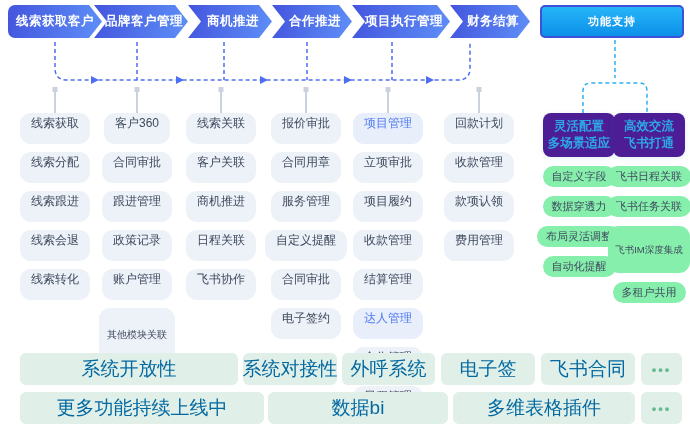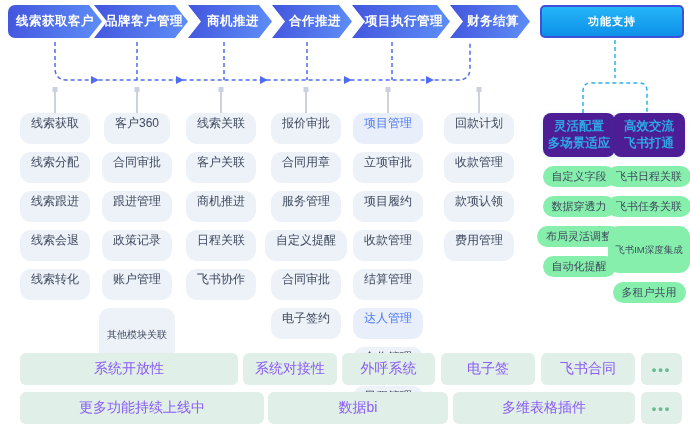--- a/index.html
+++ b/index.html
@@ -47,21 +47,21 @@
   }
   .spill{
     height:21px;line-height:21px;padding:0 9px;border-radius:11px;
     background:#86efac;color:#3f4a5e;font-size:11px;white-space:nowrap;
   }
   .spill.sm{font-size:9.5px;padding:13px 7px;}
   
   .gbox{
     position:absolute;height:32px;box-sizing:border-box;background:#e0efe8;border-radius:6px;
     display:flex;align-items:center;justify-content:center;
-    color:#8b5cf6;font-size:14px;white-space:nowrap;
+    color:#0369a1;font-size:19px;white-space:nowrap;
   }
   .gbox.dots{color:#67bb91;font-weight:bold;letter-spacing:2px;font-size:13px;}
 </style>
 </head>
 <body>
 
 <div class="canvas">
 
   <svg class="connectors" width="690" height="428" viewBox="0 0 690 428">
 

